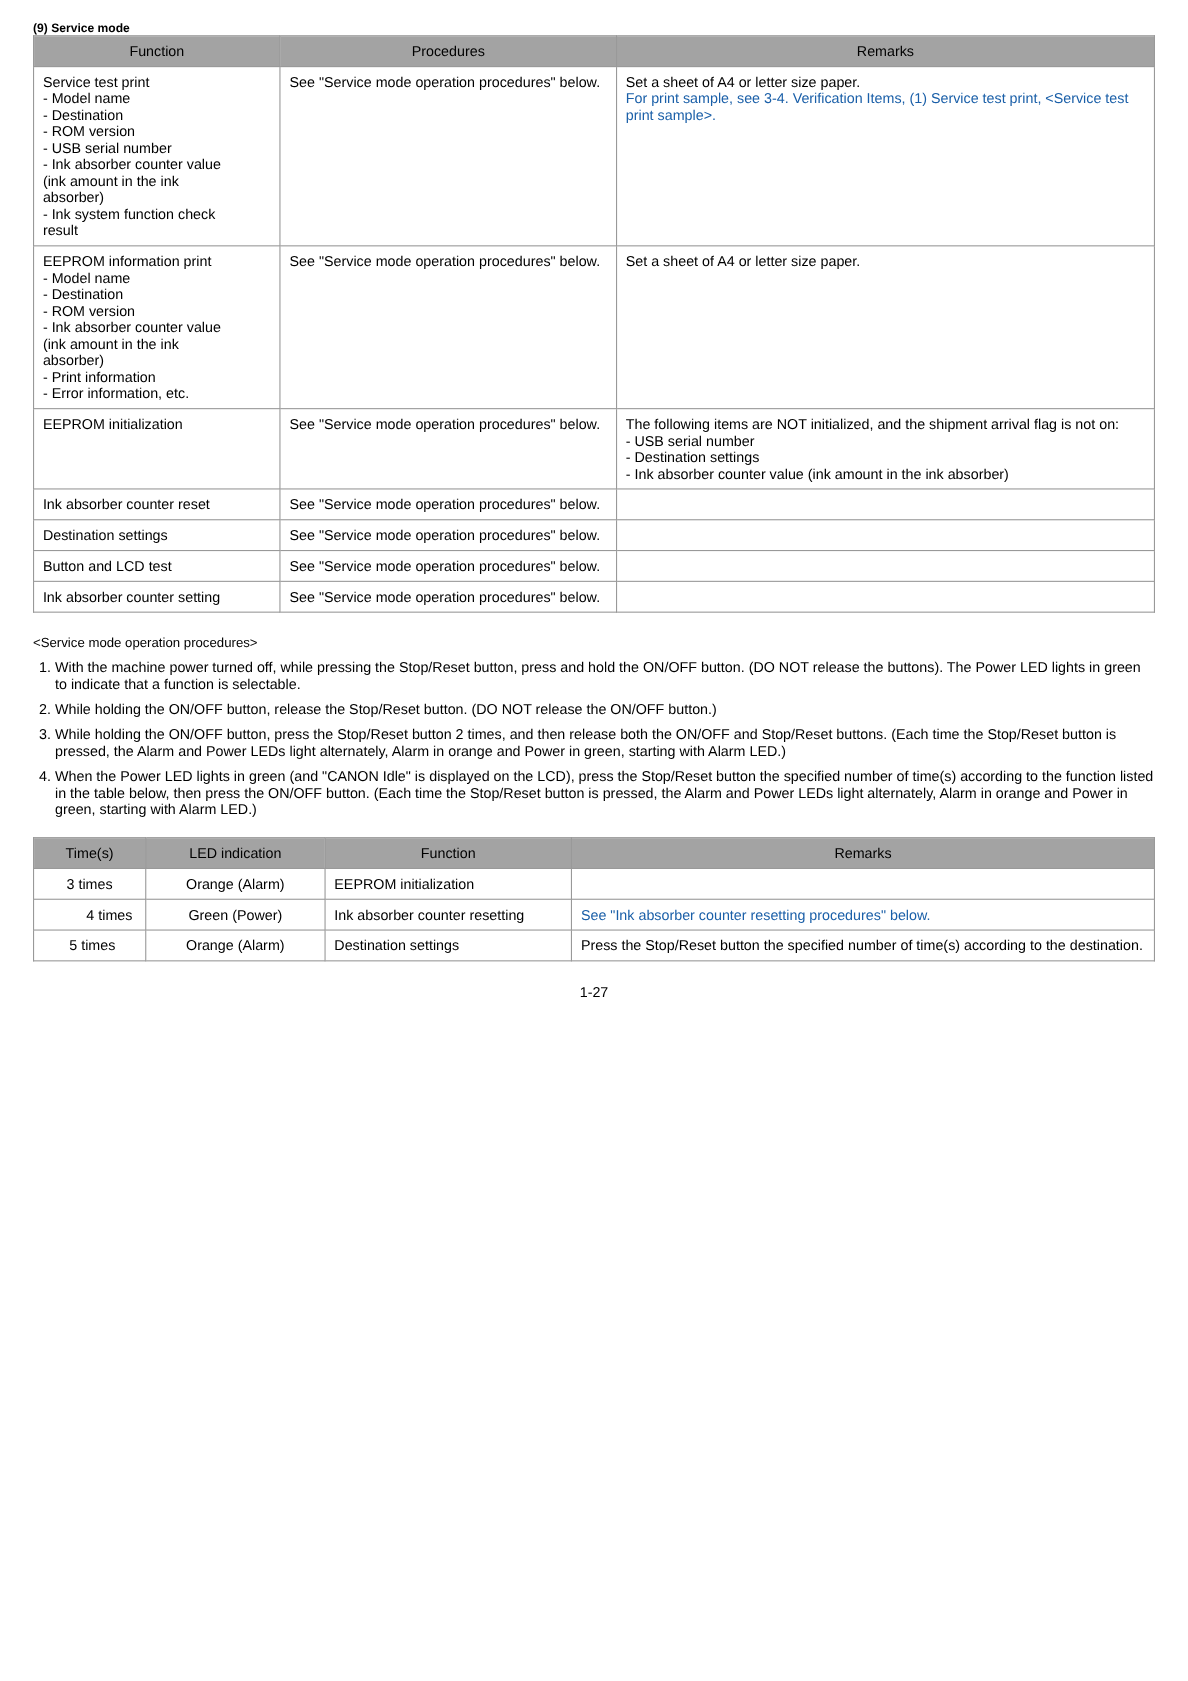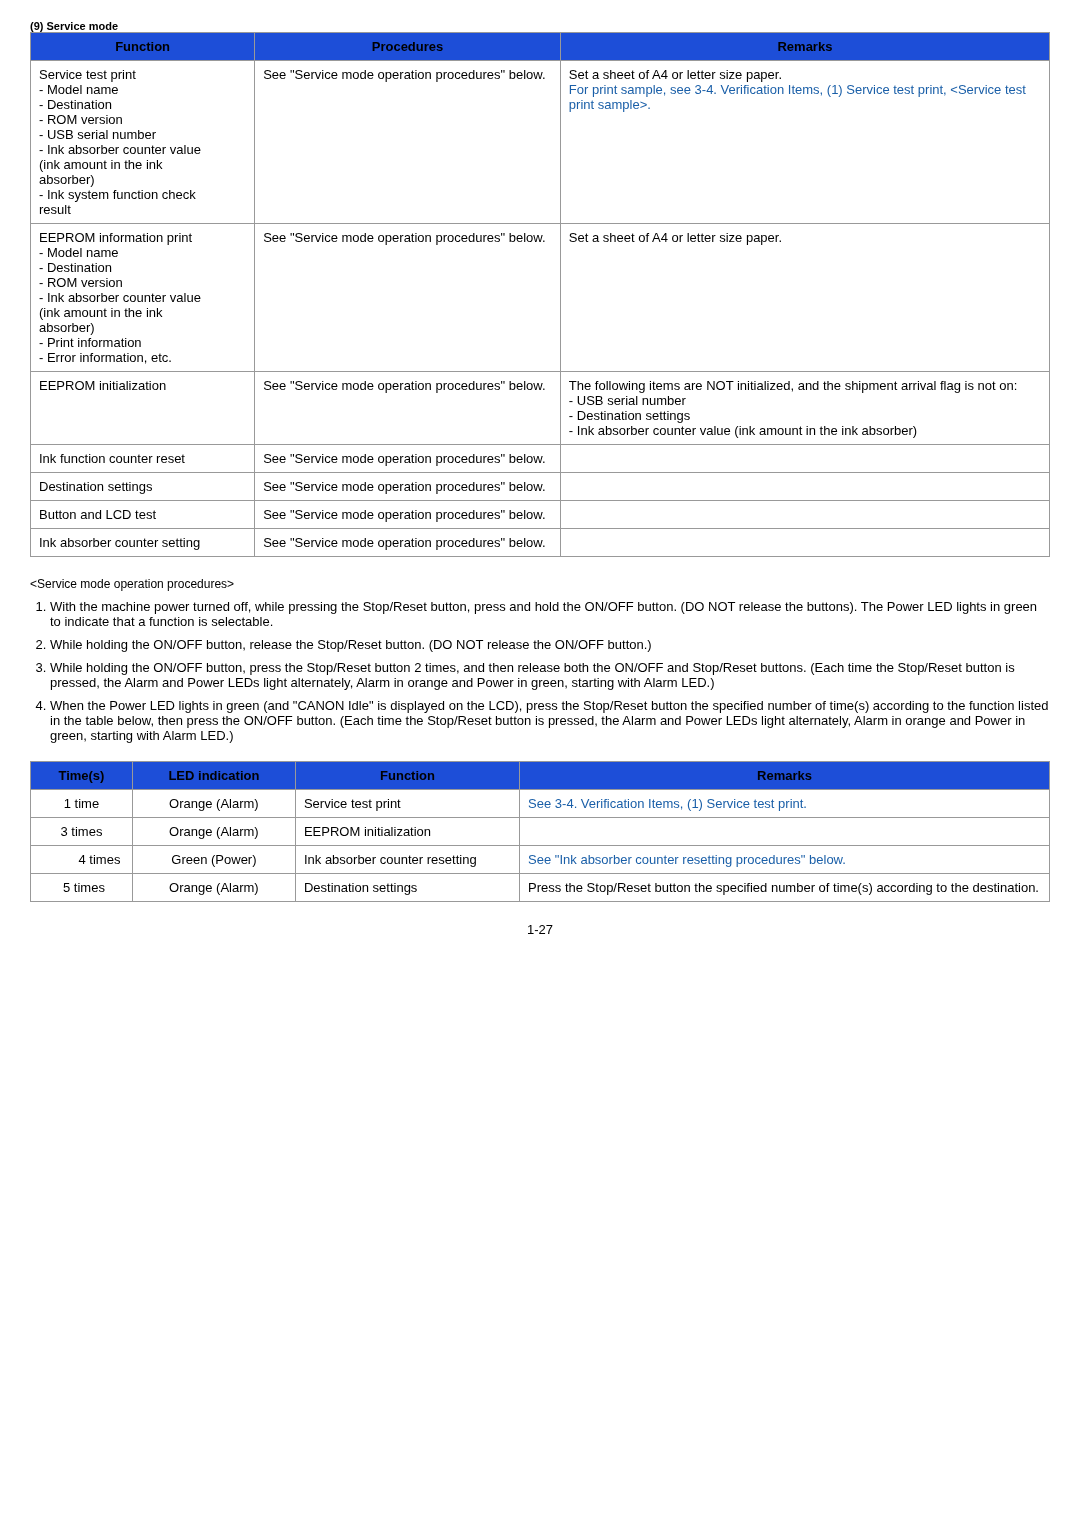--- a/index.html
+++ b/index.html
@@ -22,22 +22,22 @@
       margin-bottom: 20px;
     }
     th, td {
       border: 1px solid #999;
       padding: 6px 8px;
       vertical-align: top;
       font-size: 13px;
     }
     th {
       text-align: center;
-      font-weight: bold;
-      background: #1d4ed8;
+      font-weight: normal;
+      background: #a3a3a3;
     }
     .col-function { width: 22%; }
     .col-procedures { width: 30%; }
     .col-remarks { width: 48%; }
     .procedures-section {
       margin-bottom: 18px;
     }
     .procedures-section p {
       margin-bottom: 8px;
       font-size: 12px;
@@ -82,21 +82,21 @@
         <td><span>EEPROM information print</span><br><span>- Model name</span><br><span>- Destination</span><br><span>- ROM version</span><br><span>- Ink absorber counter value</span><br><span>  (ink amount in the ink</span><br><span>  absorber)</span><br><span>- Print information</span><br><span>- Error information, etc.</span></td>
         <td>See "Service mode operation procedures" below.</td>
         <td><span>Set a sheet of A4 or letter size paper.</span></td>
       </tr>
       <tr>
         <td><span>EEPROM initialization</span></td>
         <td>See "Service mode operation procedures" below.</td>
         <td><span>The following items are NOT initialized, and the shipment arrival flag is not on:</span><br><span>- USB serial number</span><br><span>- Destination settings</span><br><span>- Ink absorber counter value (ink amount in the ink absorber)</span></td>
       </tr>
       <tr>
-        <td><span>Ink function counter reset</span></td>
+        <td><span>Ink absorber counter reset</span></td>
         <td>See "Service mode operation procedures" below.</td>
         <td></td>
       </tr>
       <tr>
         <td><span>Destination settings</span></td>
         <td>See "Service mode operation procedures" below.</td>
         <td></td>
       </tr>
       <tr>
         <td><span>Button and LCD test</span></td>
@@ -125,26 +125,20 @@
   <thead>
     <tr>
       <th class="col-times">Time(s)</th>
       <th class="col-led">LED indication</th>
       <th class="col-func">Function</th>
       <th class="col-rem">Remarks</th>
     </tr>
   </thead>
   <tbody id="second-table-body">
       <tr>
-        <td style="text-align: center;">1 time</td>
-        <td style="text-align: center;">Orange (Alarm)</td>
-        <td>Service test print</td>
-        <td><span style="color: rgb(26, 95, 168); cursor: pointer;">See 3-4. Verification Items, (1) Service test print.</span></td>
-      </tr>
-      <tr>
         <td style="text-align: center;">3 times</td>
         <td style="text-align: center;">Orange (Alarm)</td>
         <td>EEPROM initialization</td>
         <td></td>
       </tr>
       <tr>
         <td style="text-align: center; padding-left: 44px;">4 times</td>
         <td style="text-align: center;">Green (Power)</td>
         <td>Ink absorber counter resetting</td>
         <td><span style="color: rgb(26, 95, 168); cursor: pointer;">See "Ink absorber counter resetting procedures" below.</span></td>

